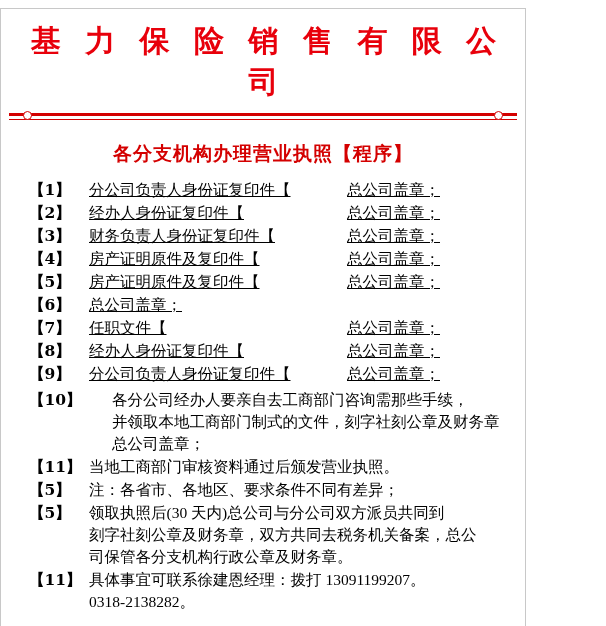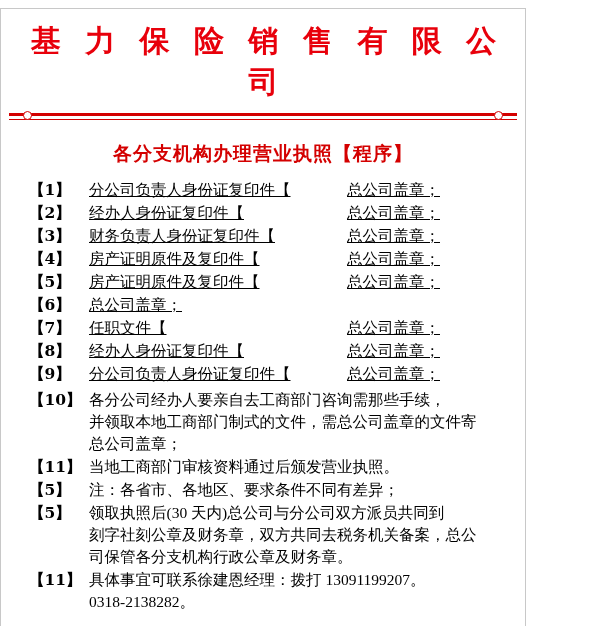--- a/index.html
+++ b/index.html
@@ -114,21 +114,21 @@
     flex: 1 1 auto;
     white-space: nowrap;
   }
   .para {
     padding-left: 14px;
     text-indent: 0;
   }
   .para .txt {
     display: block;
   }
-  .gap-top { margin-top: 4px; }
+  .gap-top { margin-top: 4px; gap: 23px; }
 </style>
 </head>
 <body>
 
 <div class="page">
 
   <div class="company-title">基 力 保 险 销 售 有 限 公 司</div>
 
   <div class="rule-wrap">
     <div class="rule-thick"></div>
@@ -209,21 +209,21 @@
       <div class="row-2col">
         <div class="col-left">分公司负责人身份证复印件【</div>
         <div class="col-right">总公司盖章；</div>
       </div>
     </div>
 
     <div class="item gap-top">
       <div class="num">【10】</div>
       <div class="body para">
           <span class="txt">各分公司经办人要亲自去工商部门咨询需那些手续，
-并领取本地工商部门制式的文件，需总公司盖章的文件寄
+并领取本地工商部门制式的文件，刻字社刻公章及财务章
 总公司盖章；</span>
         </div>
     </div>
 
     <div class="item">
       <div class="num">【11】</div>
       <div class="body para">
           <span class="txt">当地工商部门审核资料通过后颁发营业执照。</span>
         </div>
     </div>

